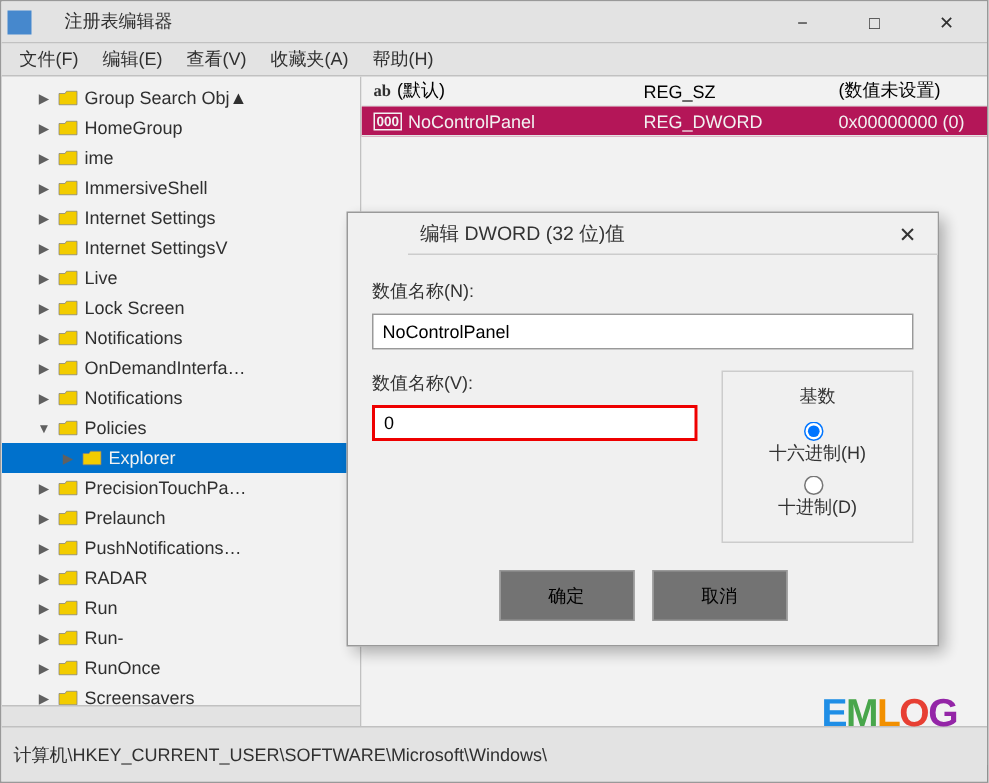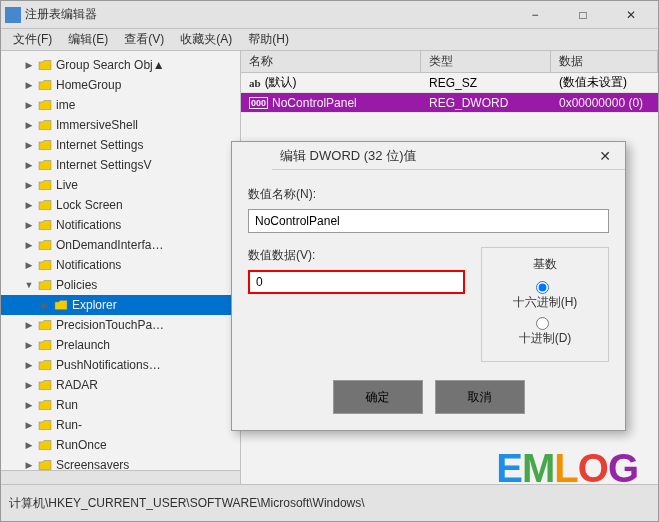--- a/index.html
+++ b/index.html
@@ -26,20 +26,21 @@
 
     
     .title-bar {
       background: #f0f0f0;
       border-bottom: 1px solid #ccc;
       height: 28px;
       display: flex;
       align-items: center;
       padding: 0 4px;
       user-select: none;
+      gap: 18px;
     }
     .title-bar-icon {
       width: 16px;
       height: 16px;
       margin-right: 4px;
       background: #4a90d9;
       display: flex;
       align-items: center;
       justify-content: center;
       font-size: 10px;
@@ -168,21 +169,21 @@
 
     
     .table-body { flex: 1; overflow: auto; }
     .table-row {
       display: flex;
       height: 20px;
       align-items: center;
       border-bottom: 1px solid #f0f0f0;
       cursor: pointer;
     }
-    .table-row.selected { background: #a21caf; color: white; }
+    .table-row.selected { background: #be185d; color: white; }
     .table-cell {
       padding: 0 8px;
       font-size: 12px;
       white-space: nowrap;
       overflow: hidden;
       text-overflow: ellipsis;
       display: flex;
       align-items: center;
       height: 100%;
     }
@@ -336,21 +337,21 @@
       display: flex;
       align-items: center;
       justify-content: center;
     }
 
     
     .watermark {
       position: absolute;
       bottom: 30px;
       right: 20px;
-      font-size: 40px;
+      font-size: 26px;
       font-weight: 900;
       letter-spacing: -1px;
       z-index: 50;
     }
     .w-e { color: #2196f3; }
     .w-m { color: #4caf50; }
     .w-l { color: #ff9800; }
     .w-o { color: #f44336; }
     .w-g { color: #9c27b0; }
 
@@ -591,25 +592,20 @@
   </svg>
             </span>
             <span>Search</span>
           </div>
         </div>
       <div class="tree-hscroll"></div>
     </div>
 
     <div class="right-panel">
 
-      <div class="table-header">
-        <div class="table-header-cell col-name">名称</div>
-        <div class="table-header-cell col-type">类型</div>
-        <div class="table-header-cell col-data">数据</div>
-      </div>
 
       <div class="table-body" id="table-body">
 
       <div class="table-row">
             <div class="table-cell col-name">
               <span class="cell-icon" style="font-size: 11px; font-weight: bold; color: rgb(51, 51, 51);"><span style="font-family:serif;">ab</span></span>
               <span>(默认)</span>
             </div>
             <div class="table-cell col-type">REG_SZ</div>
             <div class="table-cell col-data">(数值未设置)</div>
@@ -641,21 +637,21 @@
         <span class="dialog-title-text">编辑 DWORD (32 位)值</span>
         <button class="dialog-close-btn">✕</button>
       </div>
 
       <div class="dialog-body">
         <div class="dialog-label">数值名称(N):</div>
         <input class="dialog-input-full" type="text" id="value-name-input" value="NoControlPanel" style="">
 
         <div class="dialog-row">
           <div class="dialog-left">
-            <div class="dialog-label">数值数据(V):</div>
+            <div class="dialog-label">数值名称(V):</div>
             <input class="input-value" type="text" id="value-data-input" value="0" style="">
           </div>
           <div class="dialog-right">
             <div class="group-label">基数</div>
             <label class="radio-row">
               <input type="radio" name="base" value="hex" checked="" style="">
               <span>十六进制(H)</span>
             </label>
             <label class="radio-row">
               <input type="radio" name="base" value="dec" style="">

